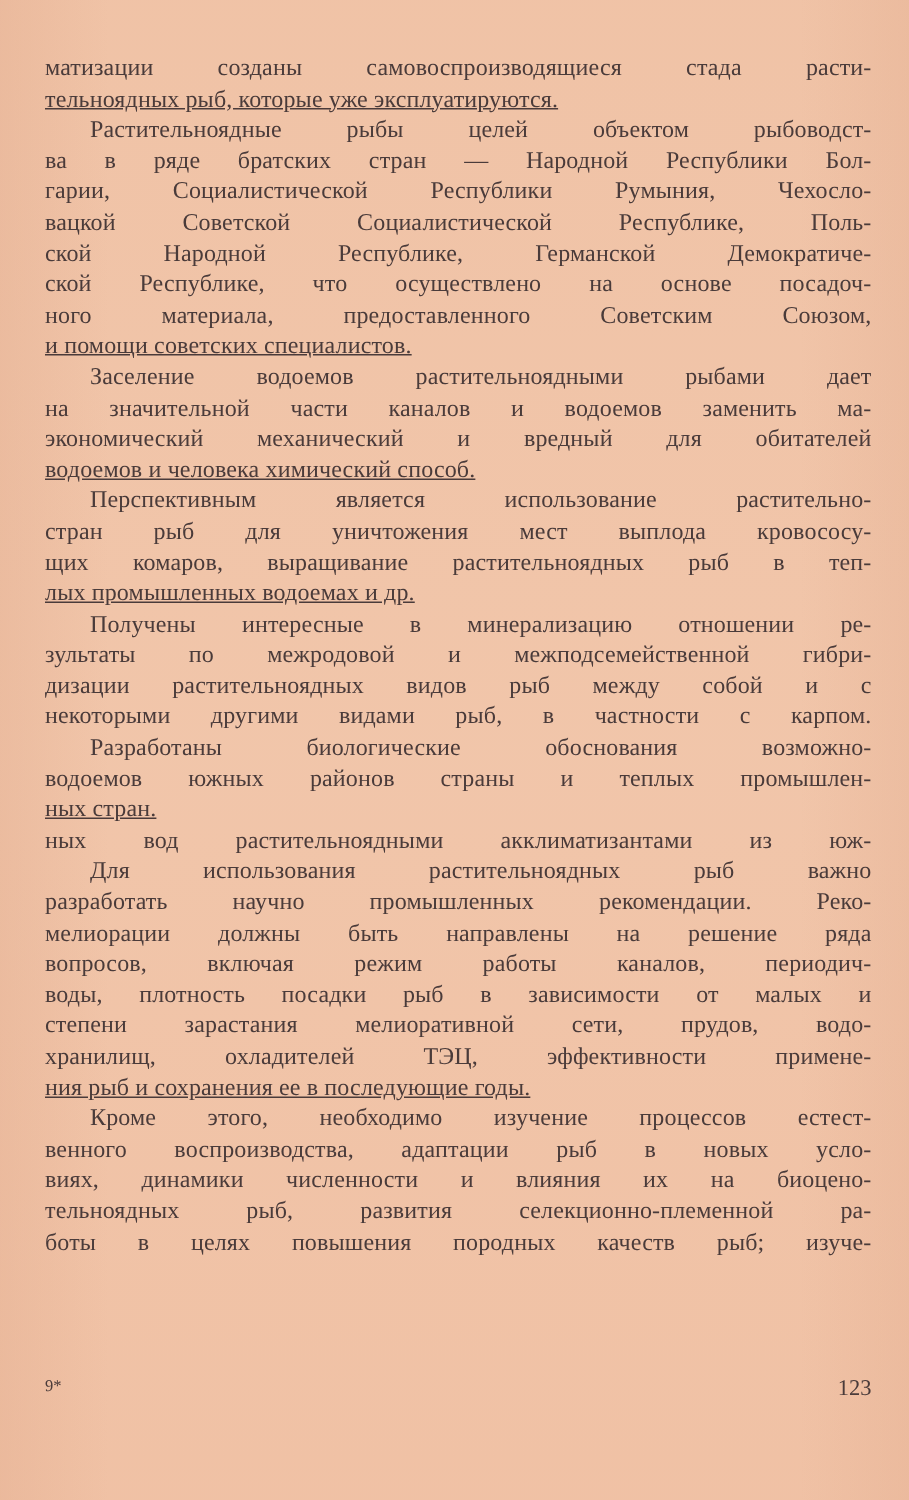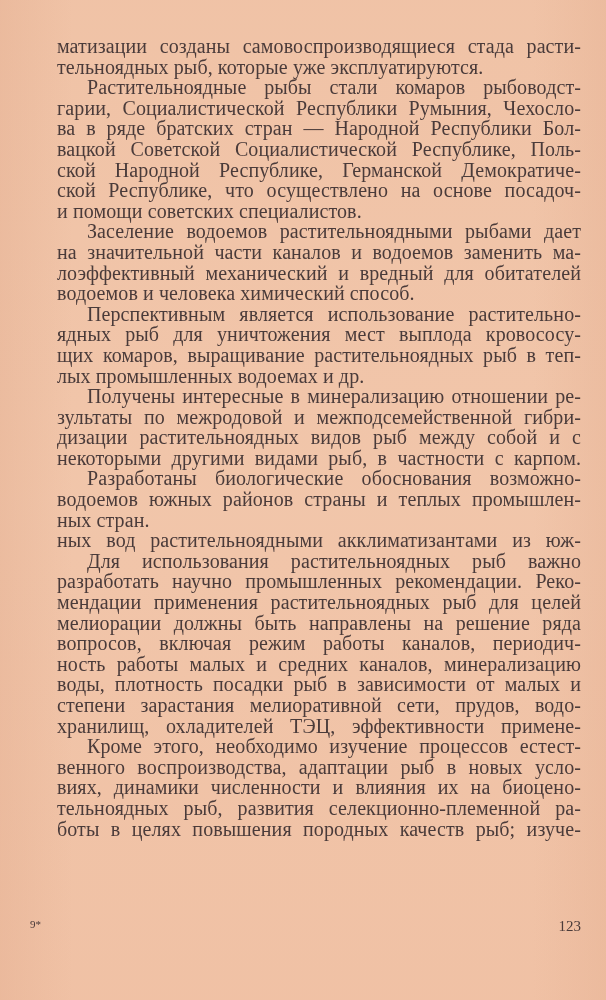--- a/index.html
+++ b/index.html
@@ -10,75 +10,74 @@
       linear-gradient(90deg, rgba(225,170,140,0.35) 0%, rgba(250,215,190,0.0) 12%, rgba(250,215,190,0.0) 88%, rgba(225,170,140,0.3) 100%),
       linear-gradient(180deg, rgba(240,190,160,0.2) 0%, rgba(250,210,185,0.1) 50%, rgba(240,185,155,0.25) 100%);
     font-family: "Liberation Serif", "DejaVu Serif", serif;
     color: #4a3b3a;
     position: relative;
   }
   .page {
     position: absolute; left: 30px; top: 36px; width: 551px;
   }
   .line {
-    font-size: 20px;
+    font-size: 16px;
     line-height: 20.6px;
     height: 20.6px;
     white-space: nowrap;
     text-align: justify;
     text-align-last: justify;
     letter-spacing: 0.1px;
-    margin-left: 27px;
   }
-  .line.last { text-align-last: left; }
+  .line.last { text-align-last: left; text-decoration: underline; }
   .line.indent { padding-left: 30px; }
   .footer {
     position: absolute; top: 918px; left: 30px; width: 551px;
     font-size: 15px; display: flex; justify-content: space-between;
   }
   .sig { font-size: 11px; padding-top: 0; }
 </style>
 </head>
 <body>
 
 <div class="page" id="page-body">
     <div class="line">матизации созданы самовоспроизводящиеся стада расти-</div>
     <div class="line last">тельноядных рыб, которые уже эксплуатируются.</div>
-    <div class="line indent">Растительноядные рыбы стали комаров рыбоводст-</div>
+    <div class="line indent">Растительноядные рыбы целей объектом рыбоводст-</div>
+    <div class="line">ва в ряде братских стран — Народной Республики Бол-</div>
     <div class="line">гарии, Социалистической Республики Румыния, Чехосло-</div>
-    <div class="line">ва в ряде братских стран — Народной Республики Бол-</div>
     <div class="line">вацкой Советской Социалистической Республике, Поль-</div>
     <div class="line">ской Народной Республике, Германской Демократиче-</div>
     <div class="line">ской Республике, что осуществлено на основе посадоч-</div>
+    <div class="line">ного материала, предоставленного Советским Союзом,</div>
     <div class="line last">и помощи советских специалистов.</div>
     <div class="line indent">Заселение водоемов растительноядными рыбами дает</div>
     <div class="line">на значительной части каналов и водоемов заменить ма-</div>
-    <div class="line">лоэффективный механический и вредный для обитателей</div>
+    <div class="line">экономический механический и вредный для обитателей</div>
     <div class="line last">водоемов и человека химический способ.</div>
     <div class="line indent">Перспективным является использование растительно-</div>
-    <div class="line">ядных рыб для уничтожения мест выплода кровососу-</div>
+    <div class="line">стран рыб для уничтожения мест выплода кровососу-</div>
     <div class="line">щих комаров, выращивание растительноядных рыб в теп-</div>
     <div class="line last">лых промышленных водоемах и др.</div>
     <div class="line indent">Получены интересные в минерализацию отношении ре-</div>
     <div class="line">зультаты по межродовой и межподсемейственной гибри-</div>
     <div class="line">дизации растительноядных видов рыб между собой и с</div>
     <div class="line">некоторыми другими видами рыб, в частности с карпом.</div>
     <div class="line indent">Разработаны биологические обоснования возможно-</div>
     <div class="line">водоемов южных районов страны и теплых промышлен-</div>
     <div class="line last">ных стран.</div>
     <div class="line">ных вод растительноядными акклиматизантами из юж-</div>
     <div class="line indent">Для использования  растительноядных  рыб  важно</div>
     <div class="line">разработать научно промышленных рекомендации. Реко-</div>
-    <div class="line">мендации применения растительноядных рыб для целей</div>
     <div class="line">мелиорации должны быть направлены на решение ряда</div>
     <div class="line">вопросов, включая режим  работы каналов,  периодич-</div>
-    <div class="line">ность работы малых и средних каналов, минерализацию</div>
     <div class="line">воды, плотность посадки рыб в зависимости от малых и</div>
     <div class="line">степени зарастания мелиоративной сети, прудов, водо-</div>
     <div class="line">хранилищ, охладителей ТЭЦ, эффективности примене-</div>
+    <div class="line last">ния рыб и сохранения ее в последующие годы.</div>
     <div class="line indent">Кроме этого, необходимо изучение процессов естест-</div>
     <div class="line">венного воспроизводства, адаптации рыб в новых усло-</div>
     <div class="line">виях, динамики численности и влияния  их на биоцено-</div>
     <div class="line">тельноядных рыб, развития селекционно-племенной ра-</div>
     <div class="line">боты в целях повышения породных качеств рыб; изуче-</div>
   </div>
 
 <div class="footer">
   <span class="sig">9*</span>
   <span>123</span>

